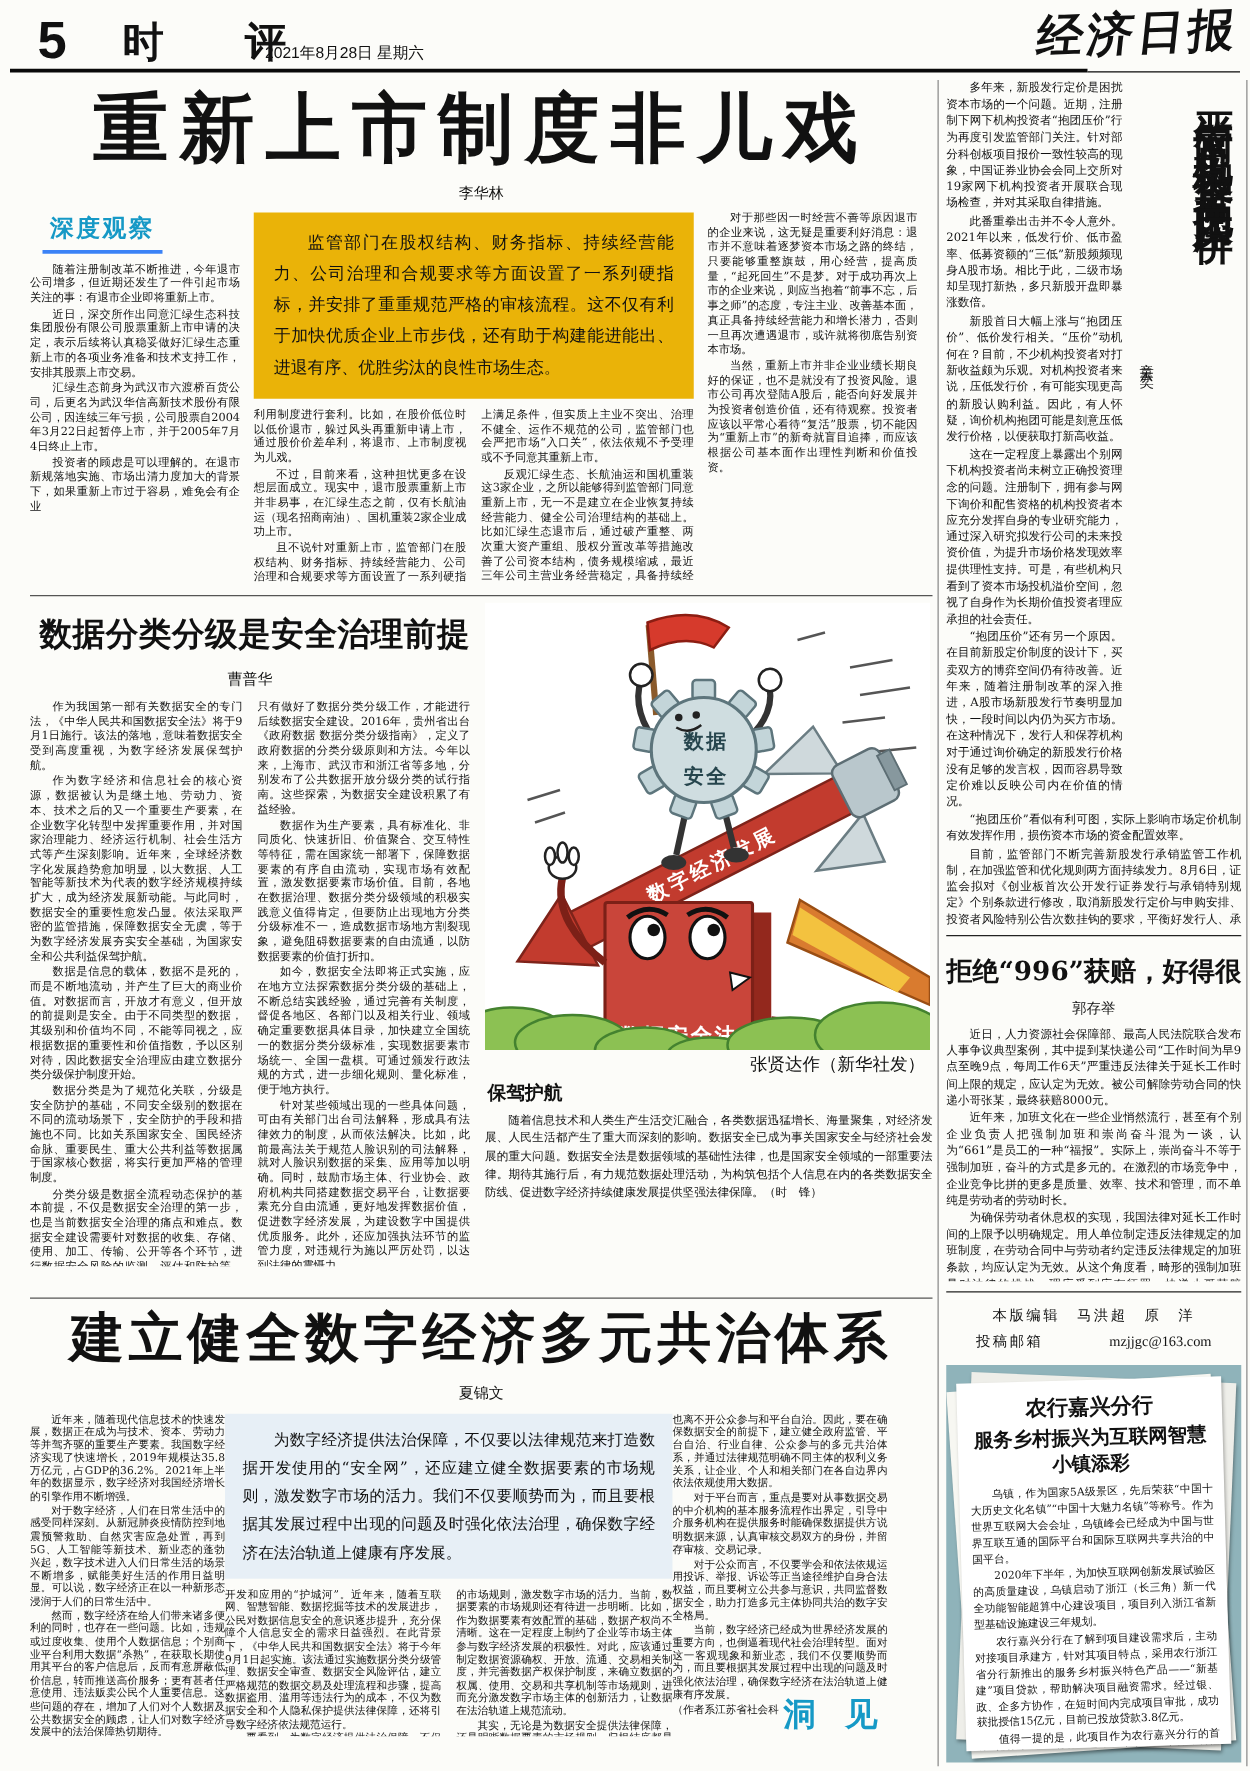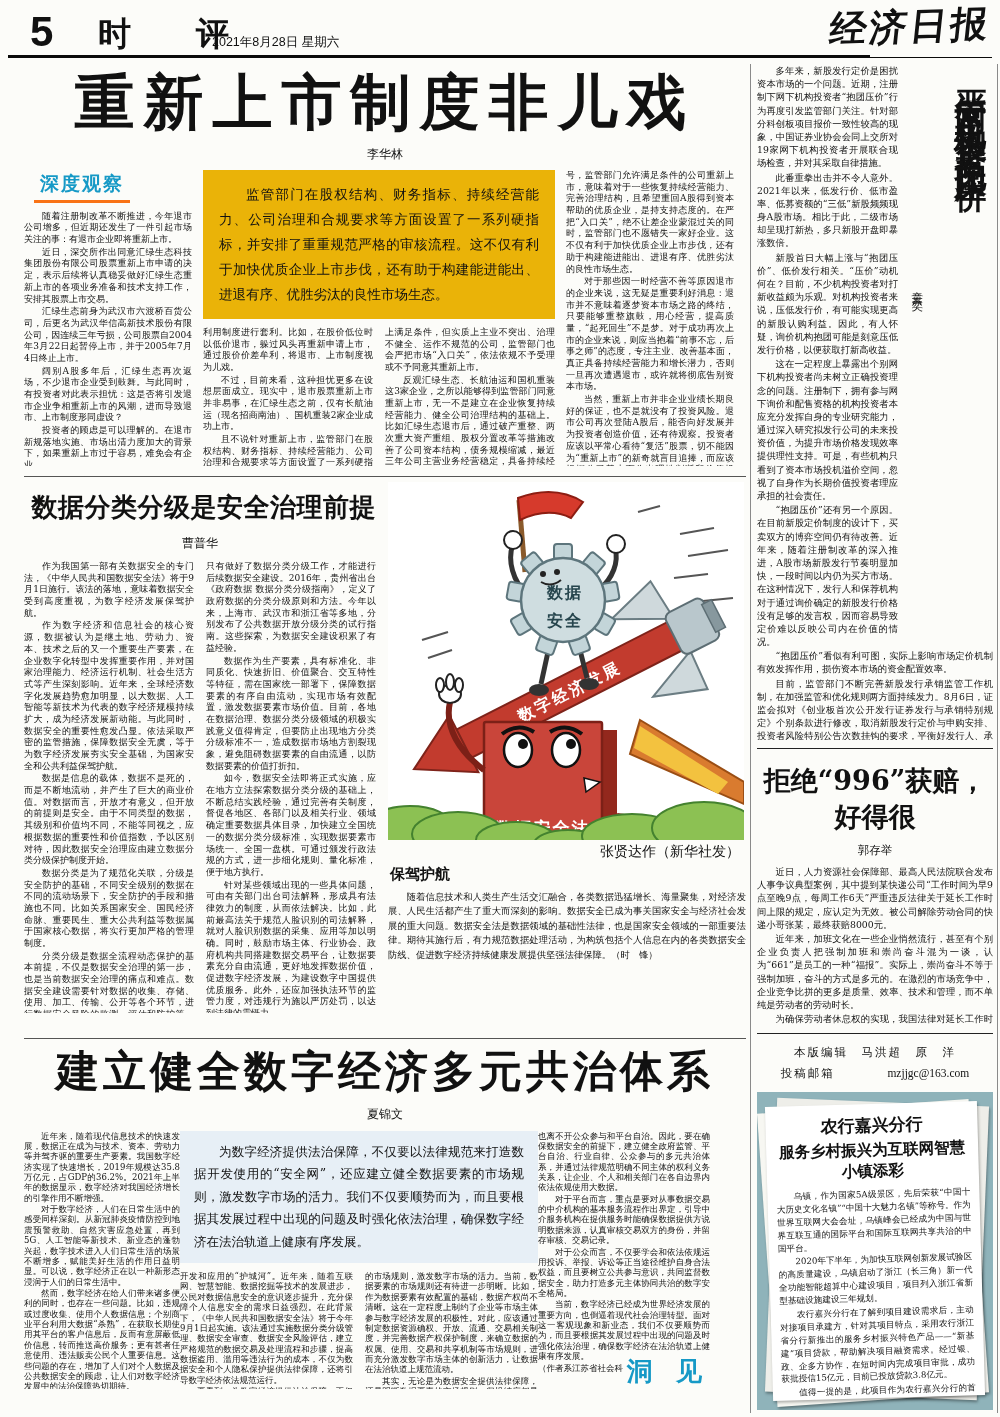--- a/index.html
+++ b/index.html
@@ -27,21 +27,21 @@
   .byline{text-align:center;font-size:12px;}
   
   .a1{position:absolute;left:24px;top:64px;width:722px;height:410px;overflow:hidden;}
   .a1-title{margin:4px 0 0;text-align:center;font-size:60px;font-weight:bold;letter-spacing:9px;
             font-family:"Liberation Sans",sans-serif;line-height:1.15;}
   .a1 .byline{margin:9px 0 7px;}
   .a1-cols{display:flex;gap:11px;height:296px;}
   .a1c1{width:168px;font-size:9px;line-height:1.3;height:100%;}
   .observe{display:inline-block;margin:2px 0 8px 10px;padding:0 6px 3px;
            color:#1699c6;font-size:19px;font-weight:bold;letter-spacing:2px;
-           font-family:"Liberation Sans",sans-serif;border-bottom:3px solid #f97316;}
+           font-family:"Liberation Sans",sans-serif;border-bottom:3px solid #3b82f6;}
   .a1mid{width:352px;display:flex;flex-direction:column;height:100%;}
   .sumbox{background:#eab308;padding:12px 16px;font-size:13.5px;line-height:1.85;text-align:justify;margin-bottom:8px;}
   .sumbox p{margin:0;text-indent:2em;}
   .a1midcols{flex:1;display:flex;gap:12px;overflow:hidden;}
   .a1midcols .c{width:170px;font-size:9px;line-height:1.3;height:100%;}
   .a1c4{width:168px;font-size:9px;line-height:1.3;height:100%;}
   
   .a2{position:absolute;left:24px;top:482px;width:722px;height:552px;display:flex;gap:12px;overflow:hidden;}
   .a2-left{width:352px;}
   .a2-title{margin:8px 0 0;text-align:right;font-size:26px;font-weight:bold;letter-spacing:0.5px;}
@@ -70,21 +70,21 @@
            letter-spacing:8px;font-family:"Liberation Sans",sans-serif;background:#fcfcf9;padding-left:4px;}
   
   .strip{position:absolute;left:757px;top:64px;width:236px;}
   .s1{overflow:hidden;height:676px;font-size:9.3px;line-height:1.42;text-align:justify;}
   .s1-head{float:right;width:88px;height:562px;position:relative;margin-left:7px;}
   .s1-title{position:absolute;right:0;top:0;height:100%;writing-mode:vertical-rl;
             font-size:32px;font-weight:bold;letter-spacing:7px;font-family:"Liberation Sans",sans-serif;}
   .s1-byline{position:absolute;left:4px;top:218px;writing-mode:vertical-rl;font-size:11.5px;letter-spacing:4px;}
   .shr{border-top:1px solid #222;margin:8px 0;}
   .s2{height:268px;overflow:hidden;}
-  .s2-title{margin:6px 0 0;text-align:center;font-size:27px;font-weight:bold;}
+  .s2-title{margin:6px 0 0;text-align:center;font-size:21px;font-weight:bold;}
   .s2 .byline{margin:8px 0 7px;font-size:11.5px;}
   .s2-body{font-size:9.3px;line-height:1.42;}
   .editor{height:44px;text-align:center;font-size:11.5px;letter-spacing:2px;line-height:1.8;}
   .editor .email{letter-spacing:0;font-family:"Liberation Serif",serif;margin-left:47px;}
   
   .ad{position:relative;width:236px;height:318px;background:#8fb3ba;margin-top:6px;overflow:hidden;}
   .sheet{position:absolute;background:#eeeee9;box-shadow:1px 2px 3px rgba(0,0,0,.35);}
   .s-b1{left:14px;top:10px;right:10px;bottom:14px;transform:rotate(2.4deg);}
   .s-b2{left:10px;top:14px;right:14px;bottom:10px;transform:rotate(-4deg);background:#f7f7f2;}
   .sheet-main{position:absolute;left:12px;top:12px;right:12px;bottom:12px;background:#fff;
@@ -118,42 +118,40 @@
   <section class="a1">
     <h1 class="a1-title">重新上市制度非儿戏</h1>
     <div class="byline">李华林</div>
     <div class="a1-cols">
       <div class="a1c1 c">
         <div class="observe">深度观察</div>
         <div>
             <p class="para">随着注册制改革不断推进，今年退市公司增多，但近期还发生了一件引起市场关注的事：有退市企业即将重新上市。</p>
             <p class="para">近日，深交所作出同意汇绿生态科技集团股份有限公司股票重新上市申请的决定，表示后续将认真稳妥做好汇绿生态重新上市的各项业务准备和技术支持工作，安排其股票上市交易。</p>
             <p class="para">汇绿生态前身为武汉市六渡桥百货公司，后更名为武汉华信高新技术股份有限公司，因连续三年亏损，公司股票自2004年3月22日起暂停上市，并于2005年7月4日终止上市。</p>
-            <p class="para">阔别A股多年后，汇绿生态再次返场，不少退市企业受到鼓舞。与此同时，有投资者对此表示担忧：这是否将引发退市企业争相重新上市的风潮，进而导致退市、上市制度形同虚设？</p>
             <p class="para">投资者的顾虑是可以理解的。在退市新规落地实施、市场出清力度加大的背景下，如果重新上市过于容易，难免会有企业</p>
           </div>
       </div>
       <div class="a1mid">
         <div class="sumbox">
           <p>监管部门在股权结构、财务指标、持续经营能力、公司治理和合规要求等方面设置了一系列硬指标，并安排了重重规范严格的审核流程。这不仅有利于加快优质企业上市步伐，还有助于构建能进能出、进退有序、优胜劣汰的良性市场生态。</p>
         </div>
         <div class="a1midcols">
           <div class="c">
               <p class="para cont">利用制度进行套利。比如，在股价低位时以低价退市，躲过风头再重新申请上市，通过股价价差牟利，将退市、上市制度视为儿戏。</p>
               <p class="para">不过，目前来看，这种担忧更多在设想层面成立。现实中，退市股票重新上市并非易事，在汇绿生态之前，仅有长航油运（现名招商南油）、国机重装2家企业成功上市。</p>
               <p class="para">且不说针对重新上市，监管部门在股权结构、财务指标、持续经营能力、公司治理和合规要求等方面设置了一系列硬指标，并安排了重重规范严格的审核流程。更重要的是，并不是所有退市企业都能够再次申请上市获得通过。根据相关规定，因触及欺诈发行强制退市情形，其股票被强制终止上市的公司，不得申请重新上市。对于只是形式</p>
             </div>
           <div class="c">
               <p class="para cont">上满足条件，但实质上主业不突出、治理不健全、运作不规范的公司，监管部门也会严把市场“入口关”，依法依规不予受理或不予同意其重新上市。</p>
               <p class="para">反观汇绿生态、长航油运和国机重装这3家企业，之所以能够得到监管部门同意重新上市，无一不是建立在企业恢复持续经营能力、健全公司治理结构的基础上。比如汇绿生态退市后，通过破产重整、两次重大资产重组、股权分置改革等措施改善了公司资本结构，债务规模缩减，最近三年公司主营业务经营稳定，具备持续经营能力。审慎审核之下，深交所同意其再次上市。</p>
             </div>
         </div>
       </div>
       <div class="a1c4 c">
-          <p class="para cont">号，监管部门允许满足条件的公司重新上市，意味着对于一些恢复持续经营能力、完善治理结构，且希望重回A股得到资本帮助的优质企业，是持支持态度的。在严把“入口关”，绝不让差企业蒙混过关的同时，监管部门也不愿错失一家好企业。这不仅有利于加快优质企业上市步伐，还有助于构建能进能出、进退有序、优胜劣汰的良性市场生态。</p>
           <p class="para">对于那些因一时经营不善等原因退市的企业来说，这无疑是重要利好消息：退市并不意味着逐梦资本市场之路的终结，只要能够重整旗鼓，用心经营，提高质量，“起死回生”不是梦。对于成功再次上市的企业来说，则应当抱着“前事不忘，后事之师”的态度，专注主业、改善基本面，真正具备持续经营能力和增长潜力，否则一旦再次遭遇退市，或许就将彻底告别资本市场。</p>
           <p class="para">当然，重新上市并非企业业绩长期良好的保证，也不是就没有了投资风险。退市公司再次登陆A股后，能否向好发展并为投资者创造价值，还有待观察。投资者应该以平常心看待“复活”股票，切不能因为“重新上市”的新奇就盲目追捧，而应该根据公司基本面作出理性判断和价值投资。</p>
         </div>
     </div>
   </section>
 
   <section class="a2">
     <div class="a2-left">
       <h2 class="a2-title">数据分类分级是安全治理前提</h2>
       <div class="byline">曹普华</div>

